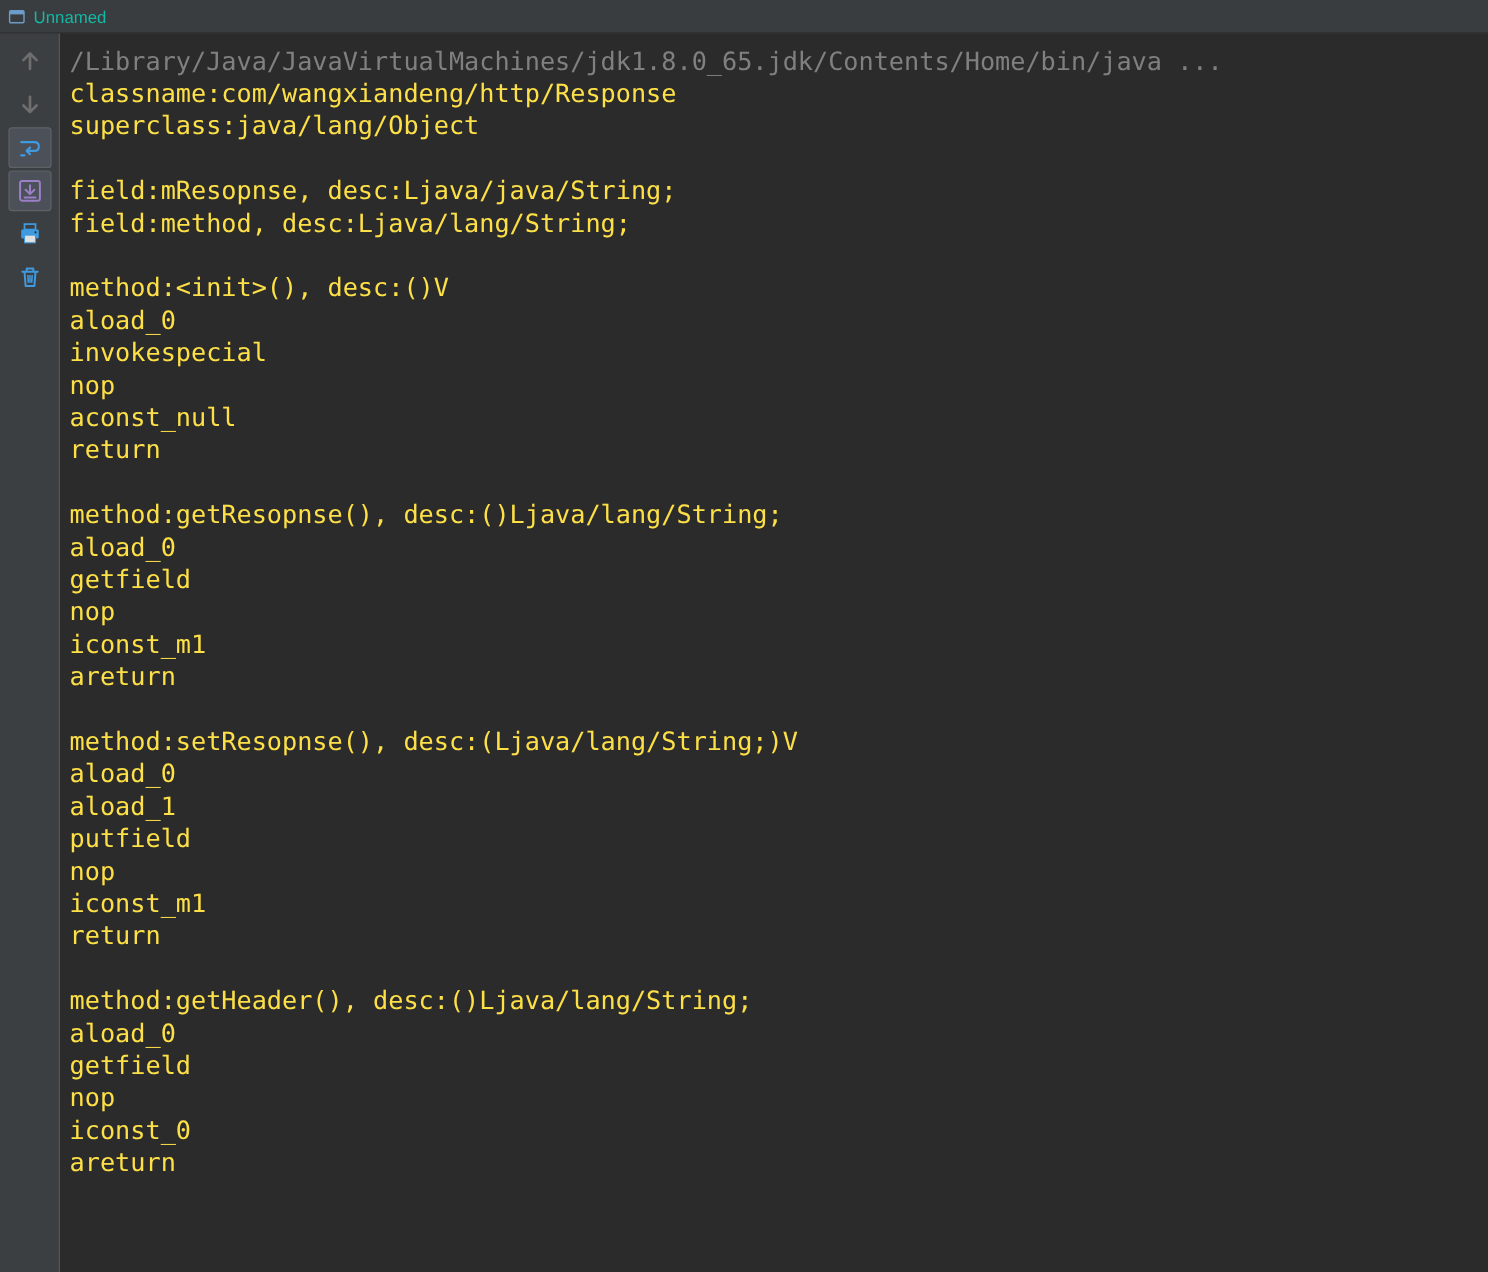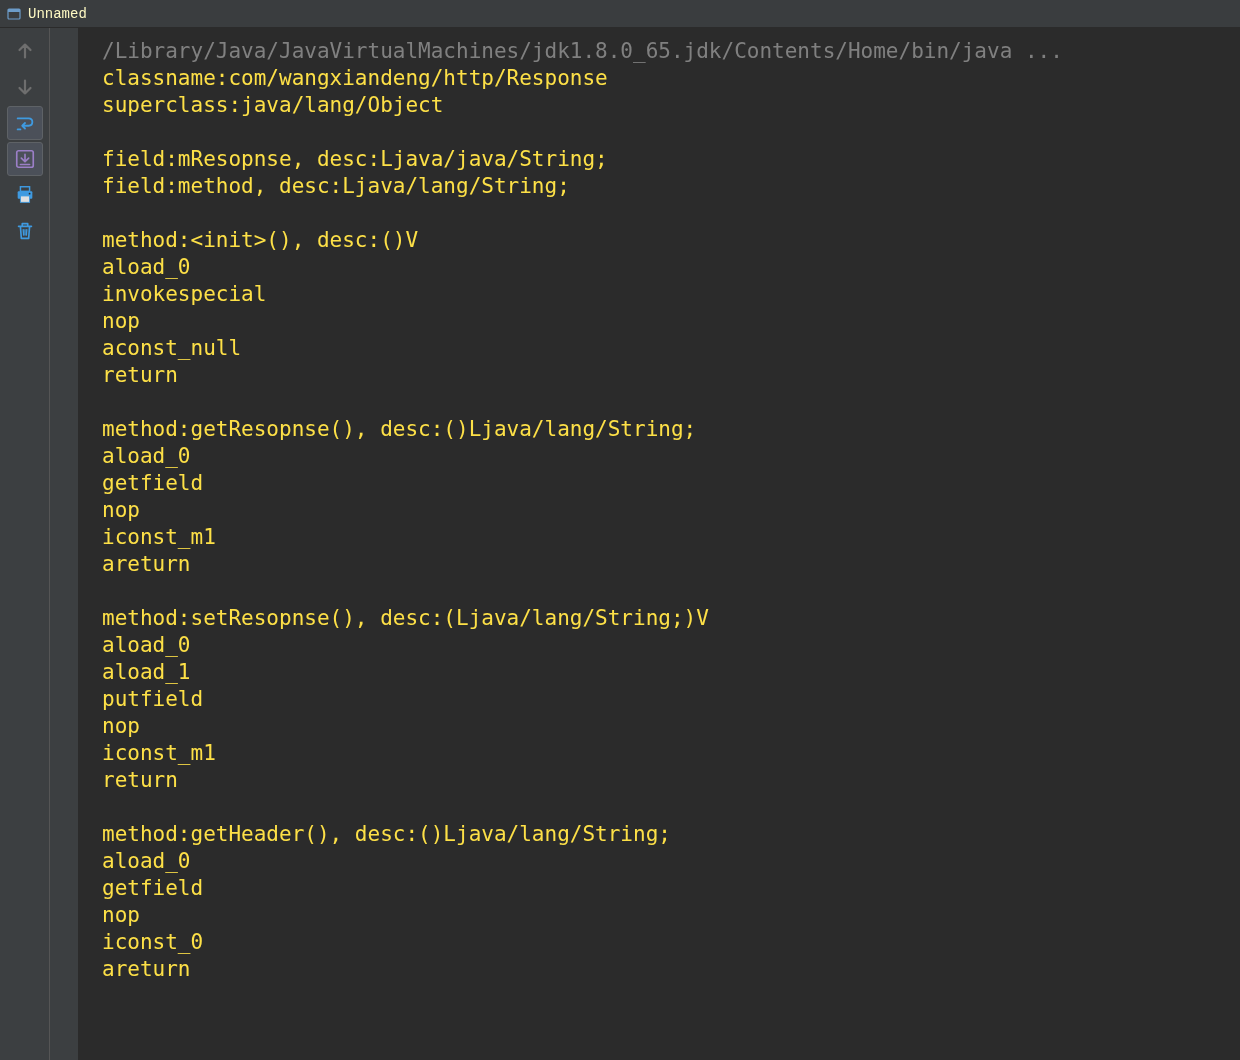--- a/index.html
+++ b/index.html
@@ -20,22 +20,22 @@
     align-items: center;
     padding-left: 6px;
     gap: 6px;
   }
   .titlebar-icon {
     width: 16px; height: 16px;
     display: flex; align-items: center; justify-content: center;
   }
   .titlebar-icon svg { width: 16px; height: 16px; }
   .titlebar-text {
-    color: #fef9c3;
-    font-family: Liberation Mono, monospace;
+    color: #14b8a6;
+    font-family: Liberation Sans, sans-serif;
     font-size: 14px;
   }
   .main {
     flex: 1;
     display: flex;
     min-height: 0;
   }
   .gutter {
     width: 50px;
     background: #3c3f41;
@@ -54,23 +54,22 @@
     cursor: pointer;
   }
   .gutter-btn.selected {
     background: #4b5059;
     border: 1px solid #5e6266;
   }
   .gutter-btn svg { width: 22px; height: 22px; }
   .console {
     flex: 1;
     background: #2b2b2b;
-    padding: 10px 14px 10px 24px;
+    padding: 10px 14px 10px 8px;
     overflow: auto;
-    margin-left: 28px;
   }
   .line {
     color: #fde047;
     font-size: 21px;
     line-height: 27px;
     white-space: pre;
     font-family: "Menlo", "Consolas", monospace;
   }
   .line.dim { color: #808080; }
   .line.blank { height: 27px; }

